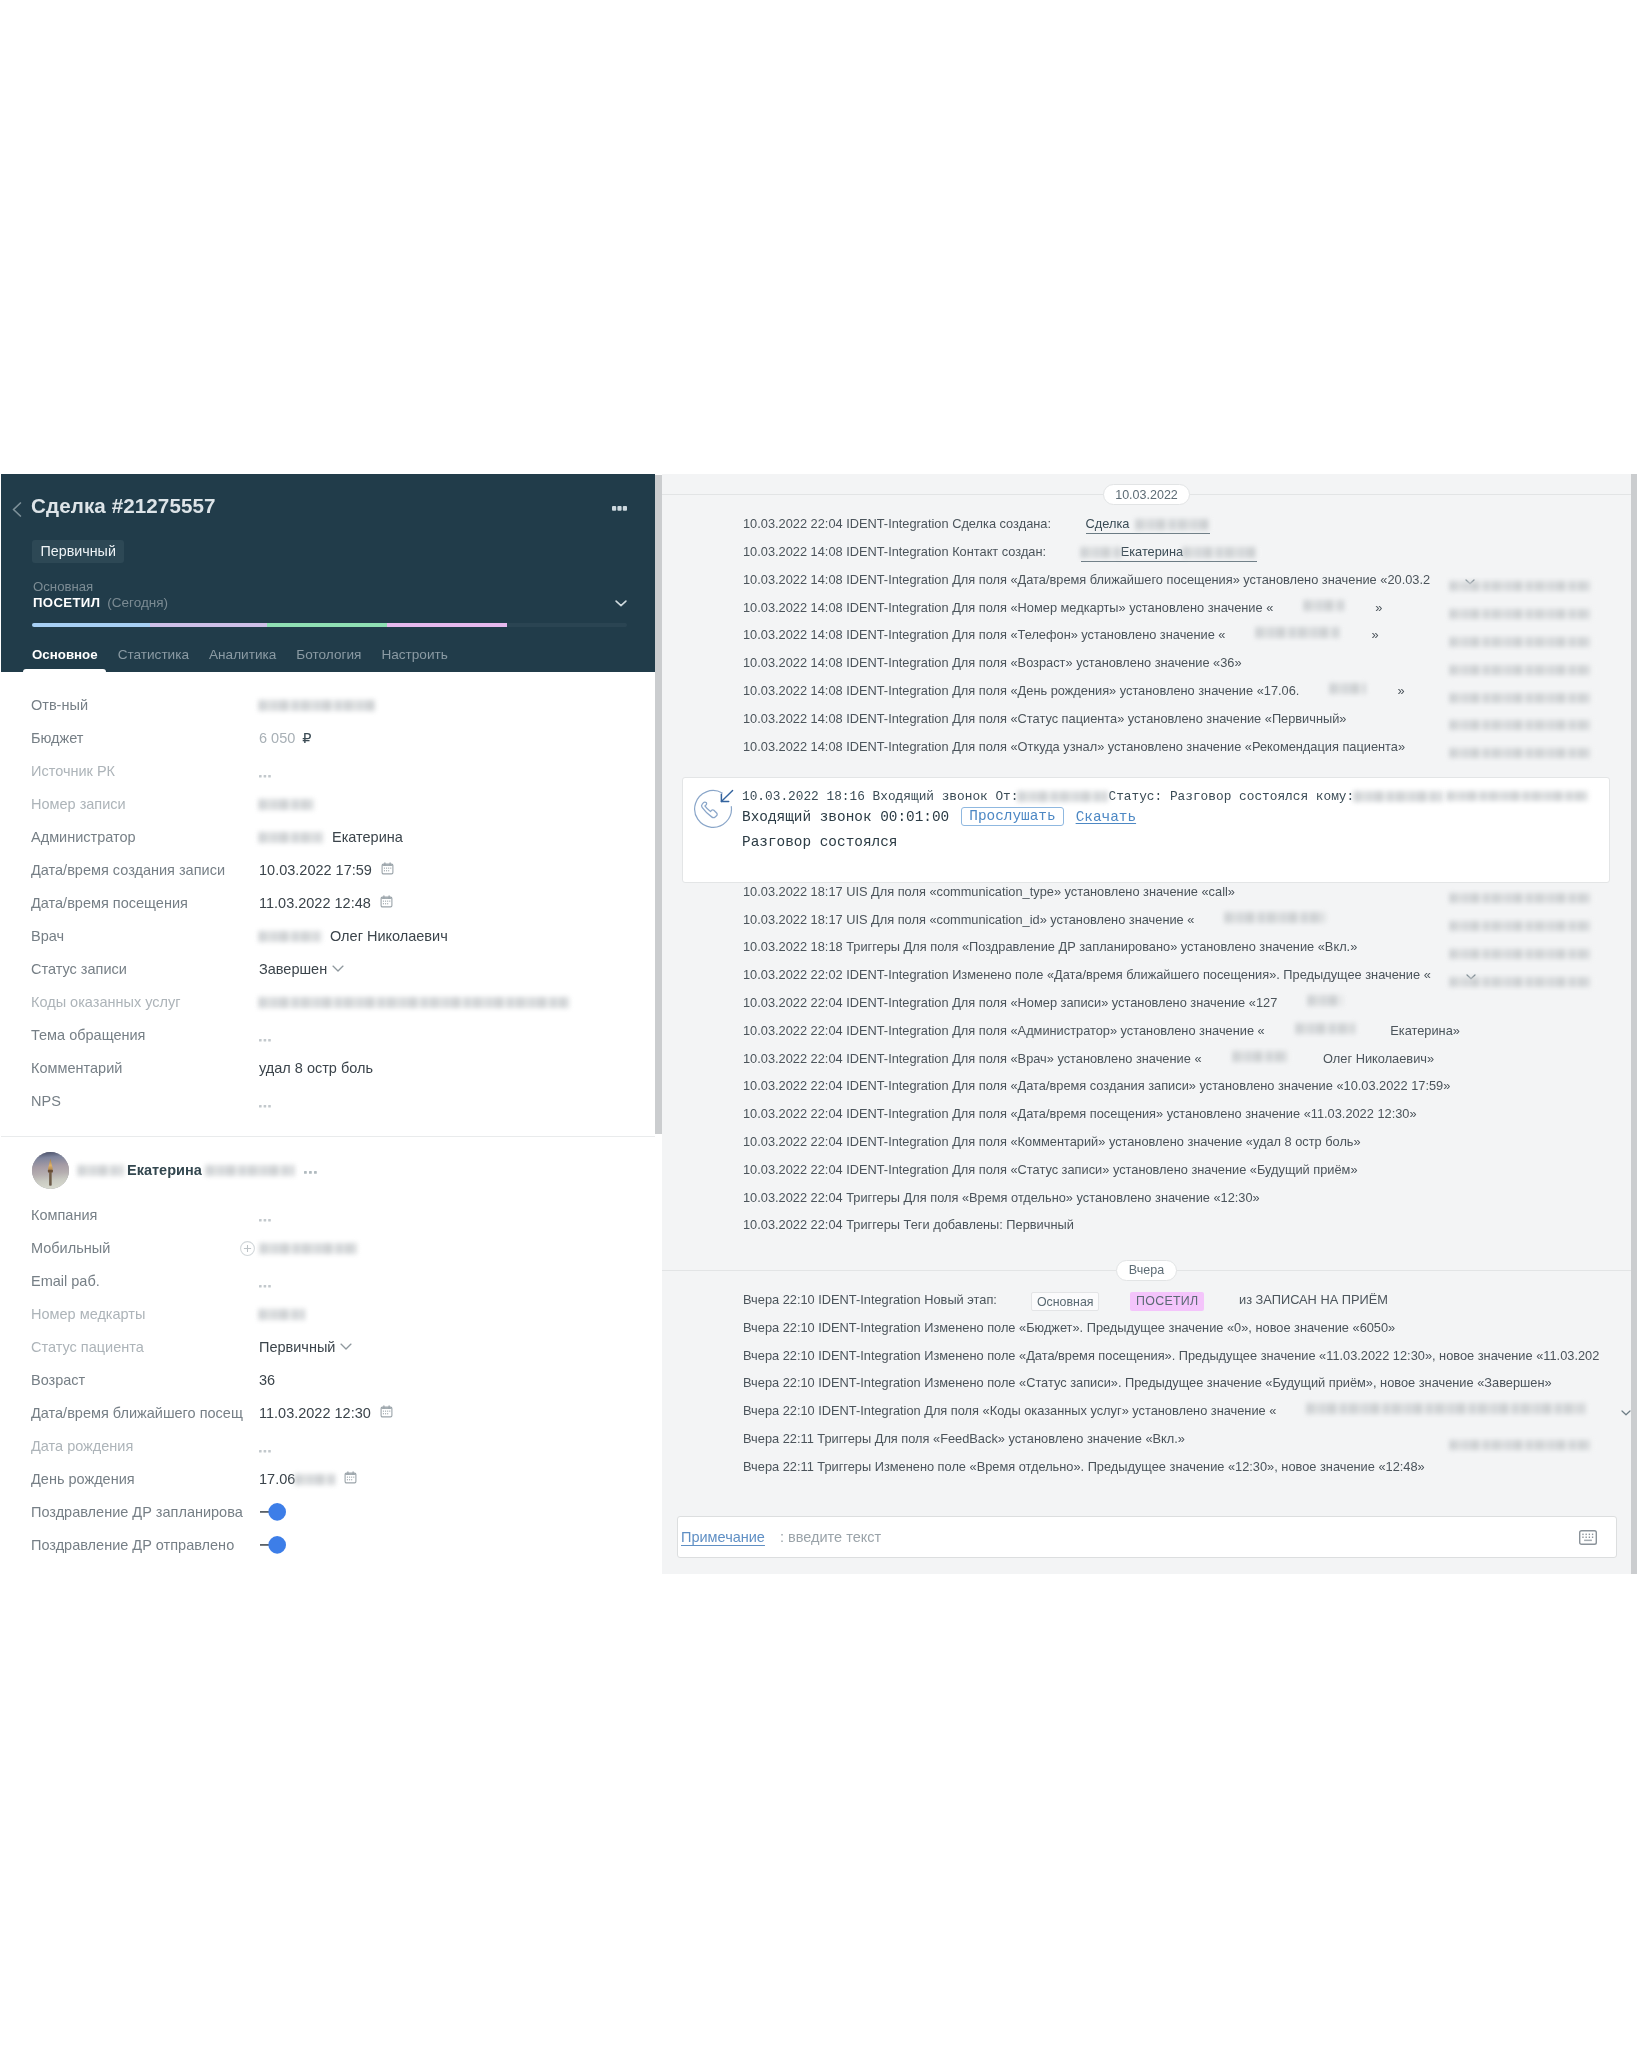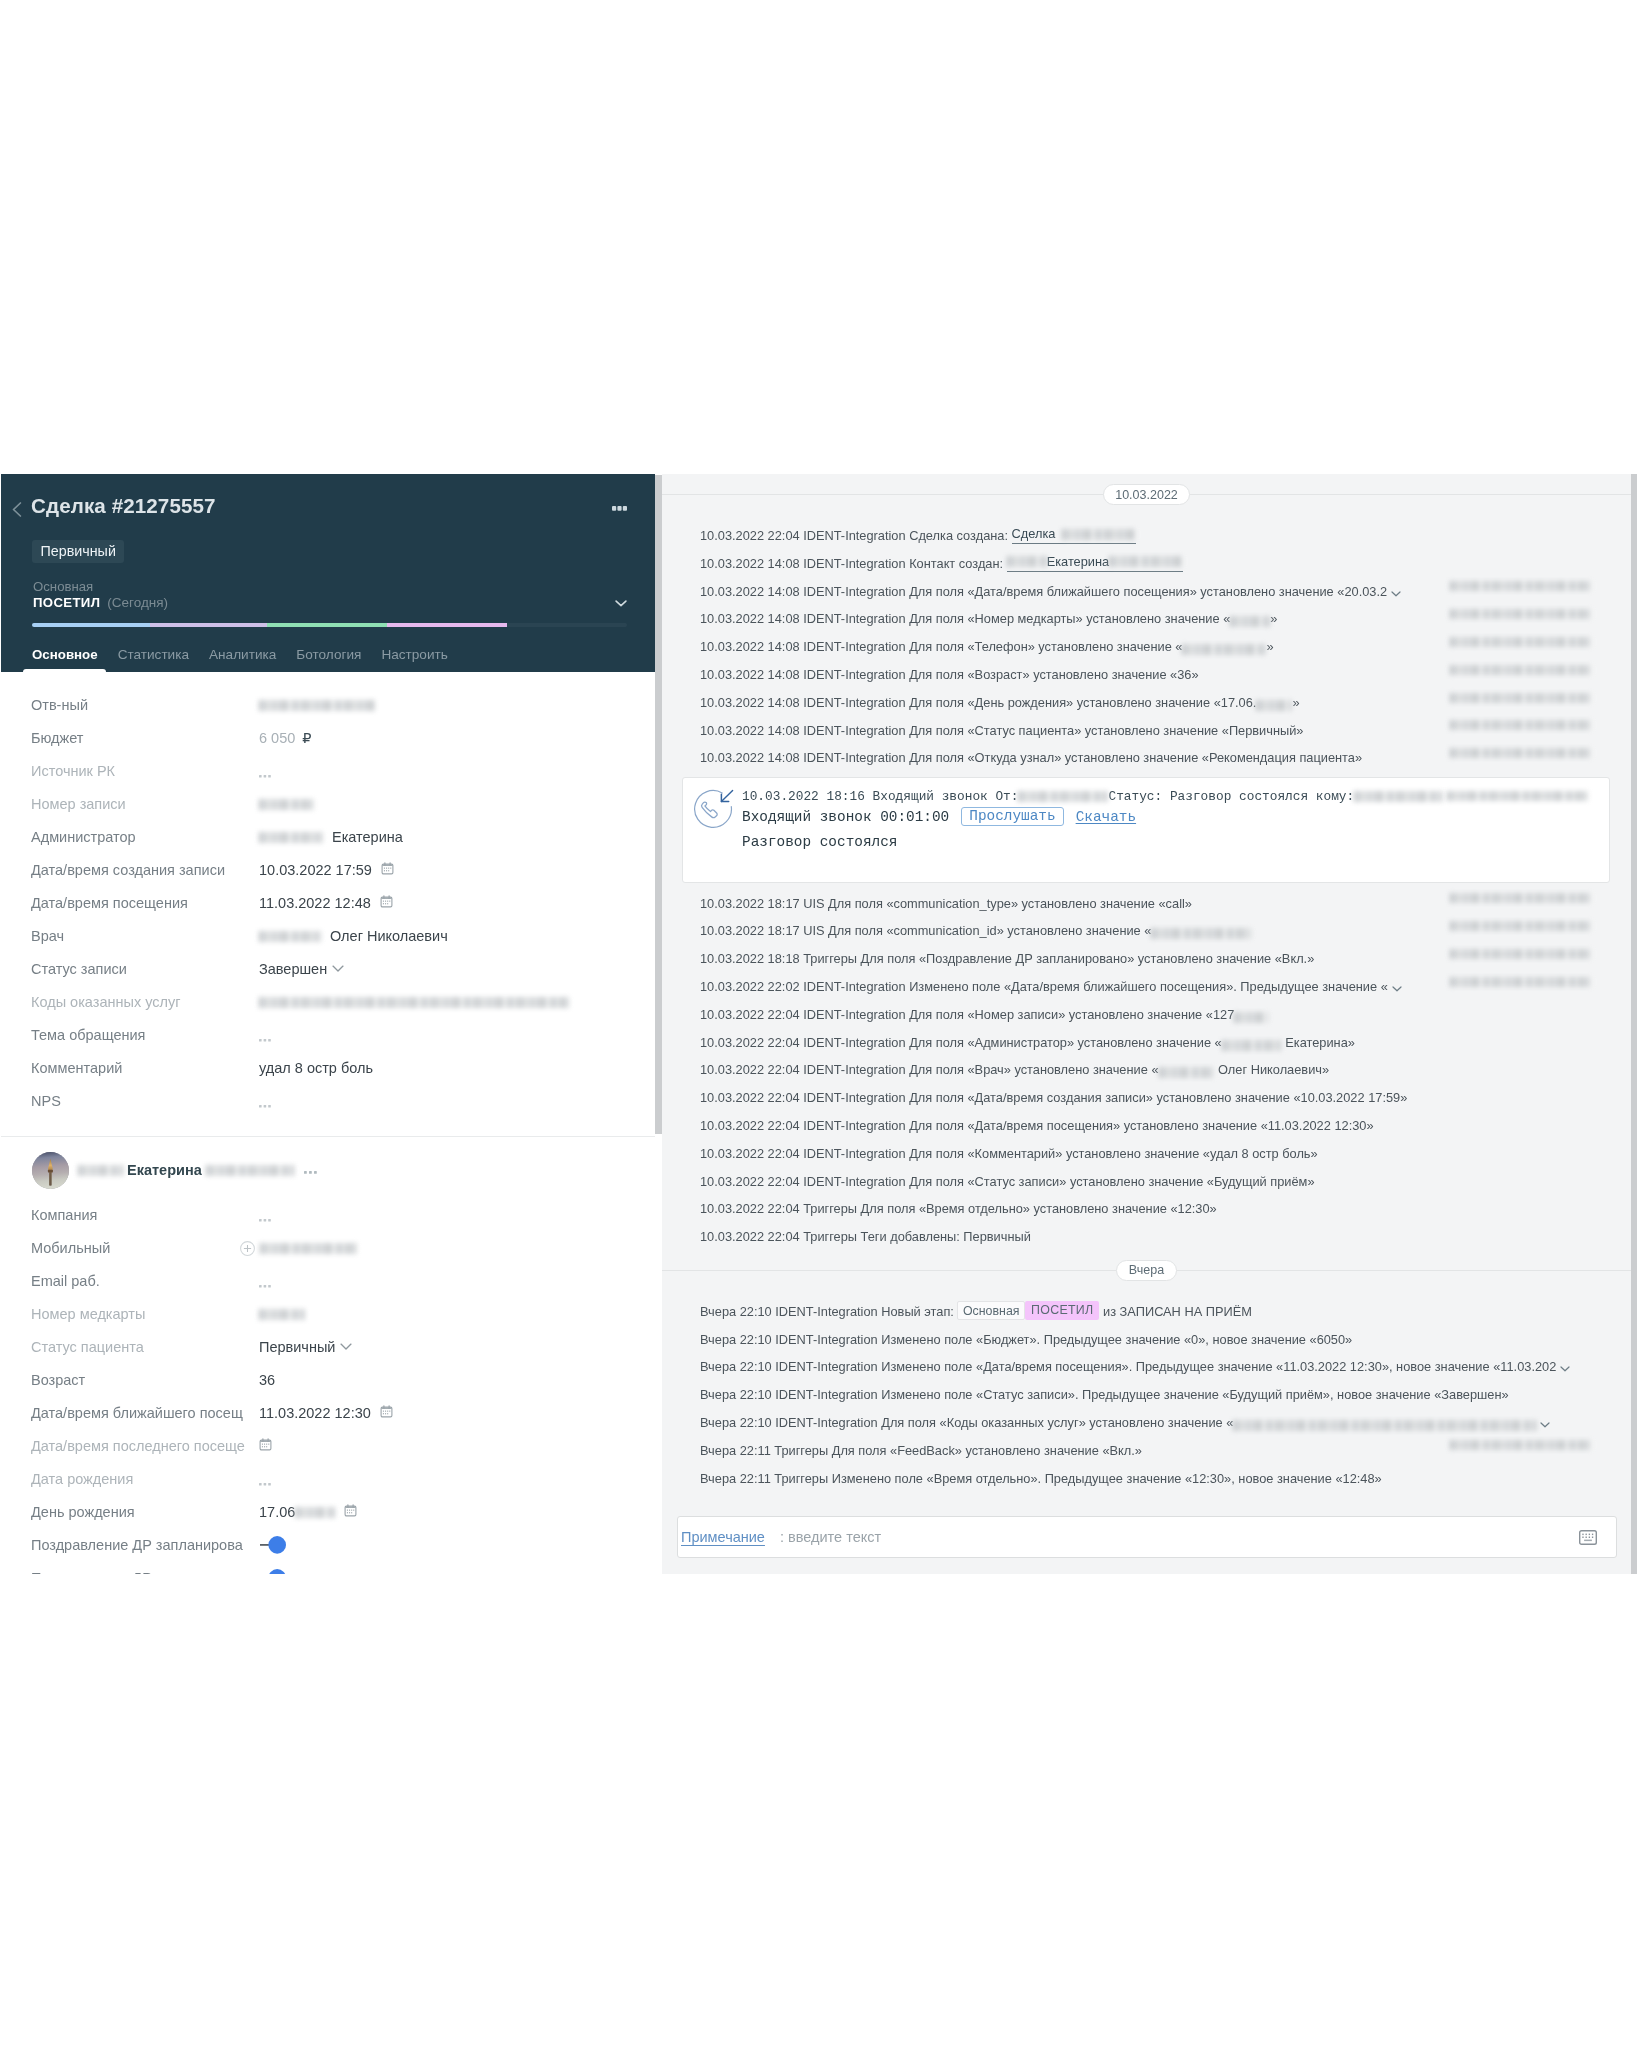--- a/index.html
+++ b/index.html
@@ -62,21 +62,21 @@
   .toggleico{display:inline-block;line-height:0;margin-left:1px;}
   .fchev{display:inline-block;line-height:0;margin-left:-4px;position:relative;top:-1px;}
 
   
   .right{position:absolute;left:662px;top:0;width:975px;height:1100px;background:#f3f4f5;overflow:hidden;}
   .rinner{position:absolute;left:0;top:10px;width:969px;}
   .daypill{height:21px;border-radius:11px;background:#fff;border:1px solid #e2e4e5;color:#5d6c75;font-size:12.5px;display:inline-flex;align-items:center;padding:0 11.5px;}
   .dayrow{display:flex;justify-content:center;position:relative;height:21px;}
   .dayrow:before{content:"";position:absolute;left:0;right:0;top:10px;height:1px;background:#e2e4e5;}
   .daypill{position:relative;z-index:1;}
-  .ev{font-size:12.8px;color:#4b545b;line-height:16px;height:27.8px;display:flex;align-items:flex-end;padding-left:38px;position:relative;white-space:pre;}
+  .ev{font-size:12.8px;color:#4b545b;line-height:16px;height:27.8px;display:flex;align-items:flex-start;padding-left:81px;position:relative;white-space:pre;gap:31px;}
   .ev .meta{position:absolute;left:788px;top:9.5px;height:10px;}
   .evlink{color:#3a4b55;border-bottom:1px solid #6b7b84;padding-bottom:1px;display:inline-flex;align-items:center;}
   .chevev{display:inline-block;margin-left:4px;position:relative;top:1px;}
 
   
   .callcard{margin:11.8px 21px 0 20px;border:1px solid #e3e5e6;background:#fff;border-radius:3px;height:106px;position:relative;font-family:Liberation Mono, monospace;}
   .callico{position:absolute;left:9.3px;top:10.2px;width:42px;height:42px;}
   .cl1{position:absolute;left:59px;top:10px;height:18px;font-size:12.8px;color:#3a4b55;display:flex;align-items:center;}
   .cl2{position:absolute;left:59px;top:28px;height:22px;font-size:14.4px;color:#2b3b44;display:flex;align-items:center;gap:12px;}
   .cl3{position:absolute;left:59px;top:54px;height:20px;line-height:20px;font-size:14.4px;color:#2b3b44;}
@@ -364,37 +364,20 @@
                   <rect x="5.0" y="5.6" width="1.1" height="1.1" fill="#9ba4aa"></rect>
                   <rect x="7.1" y="5.6" width="1.1" height="1.1" fill="#9ba4aa"></rect>
                   <rect x="9.2" y="5.6" width="1.1" height="1.1" fill="#9ba4aa"></rect>
                   <rect x="2.9" y="8.2" width="1.1" height="1.1" fill="#9ba4aa"></rect>
                   <rect x="5.0" y="8.2" width="1.1" height="1.1" fill="#9ba4aa"></rect>
                   <rect x="7.1" y="8.2" width="1.1" height="1.1" fill="#9ba4aa"></rect>
                 </svg></span>
             </div>
           </div>
           <div class="frow">
-            <div class="flabel muted">Дата/время последнего посеще</div>
-            <div class="fval">
-              <span><svg width="13" height="13" viewBox="0 0 13 13">
-                  <rect x="1.1" y="2.1" width="10.8" height="9.8" rx="1.3" fill="none" stroke="#9ba4aa" stroke-width="1.1"></rect>
-                  <path d="M1.4 3.2 h10.2" stroke="#9ba4aa" stroke-width="1.4"></path>
-                  <path d="M3.9 0.85 v2.6 M9.1 0.85 v2.6" stroke="#9ba4aa" stroke-width="1.25" stroke-linecap="round"></path>
-                  <rect x="2.9" y="5.6" width="1.1" height="1.1" fill="#9ba4aa"></rect>
-                  <rect x="5.0" y="5.6" width="1.1" height="1.1" fill="#9ba4aa"></rect>
-                  <rect x="7.1" y="5.6" width="1.1" height="1.1" fill="#9ba4aa"></rect>
-                  <rect x="9.2" y="5.6" width="1.1" height="1.1" fill="#9ba4aa"></rect>
-                  <rect x="2.9" y="8.2" width="1.1" height="1.1" fill="#9ba4aa"></rect>
-                  <rect x="5.0" y="8.2" width="1.1" height="1.1" fill="#9ba4aa"></rect>
-                  <rect x="7.1" y="8.2" width="1.1" height="1.1" fill="#9ba4aa"></rect>
-                </svg></span>
-            </div>
-          </div>
-          <div class="frow">
             <div class="flabel muted">Дата рождения</div>
             <div class="fval">
               <span class="dotsval"><svg width="12" height="3" viewBox="0 0 12 3">
                   <rect x="0" y="0" width="2.6" height="2.6" rx="0.5" fill="#c2c8cc"></rect>
                   <rect x="4.6" y="0" width="2.6" height="2.6" rx="0.5" fill="#c2c8cc"></rect>
                   <rect x="9.2" y="0" width="2.6" height="2.6" rx="0.5" fill="#c2c8cc"></rect>
                 </svg></span>
             </div>
           </div>
           <div class="frow">

